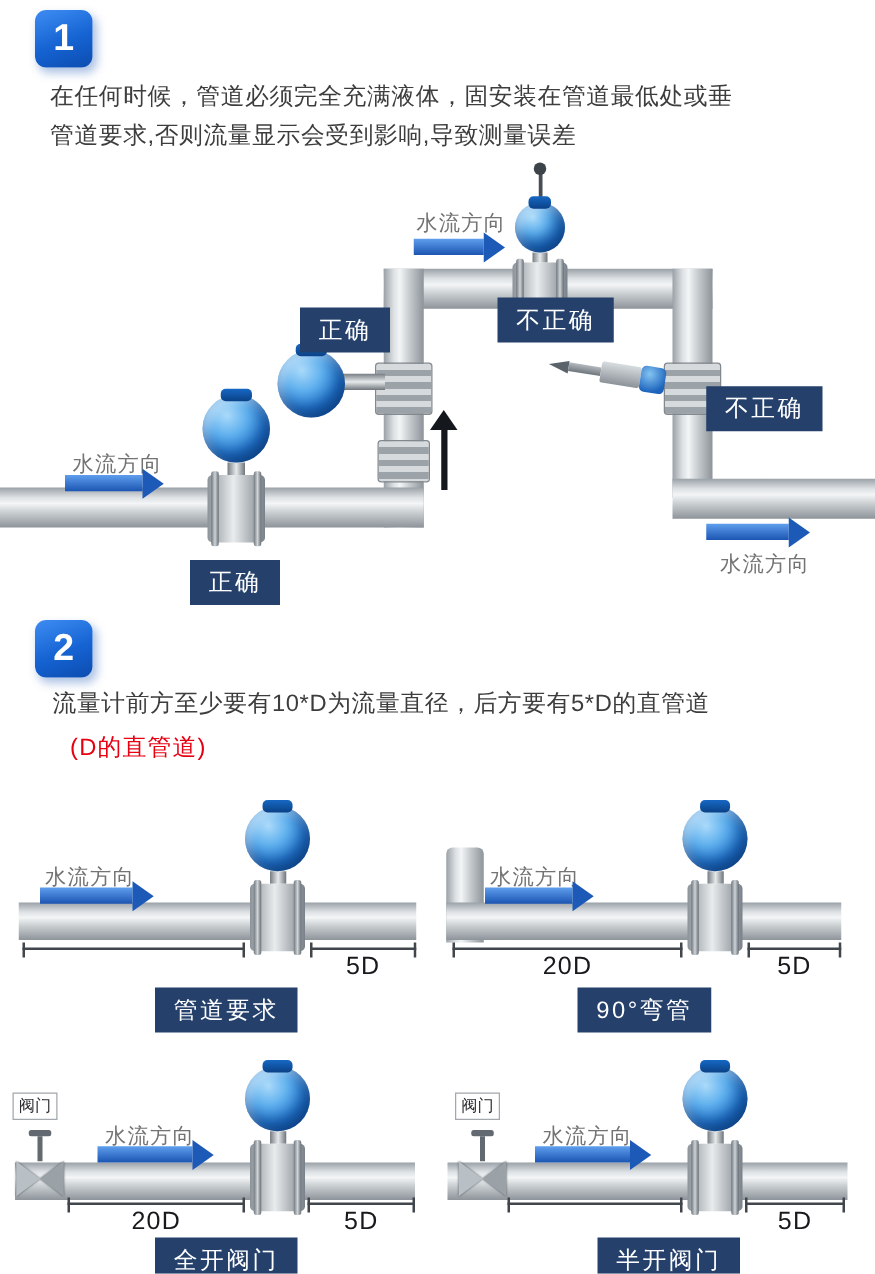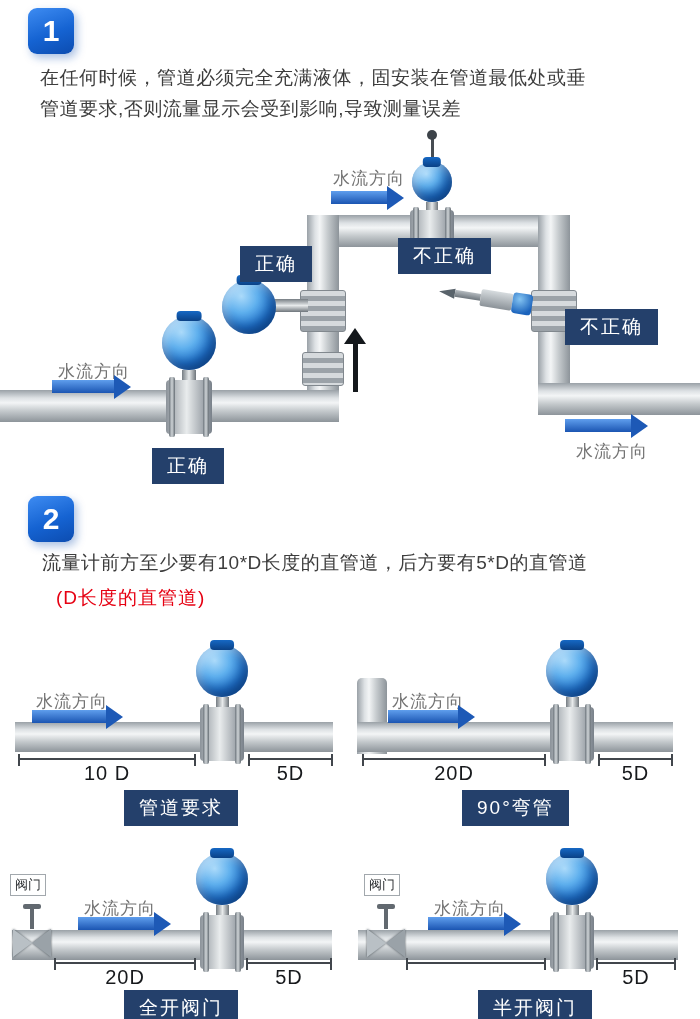--- a/index.html
+++ b/index.html
@@ -114,35 +114,34 @@
 
     <div class="tag" style="left:240px;top:246px">正确</div>
     <div class="tag" style="left:398px;top:238px">不正确</div>
     <div class="tag" style="left:565px;top:309px">不正确</div>
     <div class="tag" style="left:152px;top:448px">正确</div>
   </div>
 
   <div class="sec-header" style="left:28px;top:496px">
     <div class="badge">2</div>
   </div>
-  <div class="desc" style="left:42px;top:550px">流量计前方至少要有10*D长度的直管道，后方要有5*D的直管道</div>
-  <div class="note" style="left:56px;top:585px">(D长度的直管道)</div>
+  <div class="desc" style="left:42px;top:550px">流量计前方至少要有10*D为流量直径，后方要有5*D的直管道</div>
+  <div class="note" style="left:56px;top:585px">(D的直管道)</div>
 
   <div>
     <div class="pipe-h" style="left:15px;top:722px;width:318px;height:30px"></div>
     <div class="fm" style="left:194px;top:645px;width:56px">
       <div class="fm-ball" style="width:52px;height:52px"></div>
       <div class="fm-neck" style="width:13px;height:10px"></div>
       <div class="fm-body" style="width:44px;height:54px"></div>
     </div>
     <div class="flow-text" style="left:36px;top:690px">水流方向</div>
     <div class="flow-arrow" style="left:32px;top:710px;width:74px"></div>
     <div class="dim" style="left:18px;top:758px;width:178px">
       <div class="dim-line"></div>
-      <div class="dim-label">10 D</div>
     </div>
     <div class="dim" style="left:248px;top:758px;width:85px">
       <div class="dim-line"></div>
       <div class="dim-label">5D</div>
     </div>
     <div class="tag" style="left:124px;top:790px">管道要求</div>
   </div>
 
   <div>
     <div class="pipe-v" style="left:357px;top:678px;width:30px;height:76px;border-radius:5px 5px 0 0"></div>

